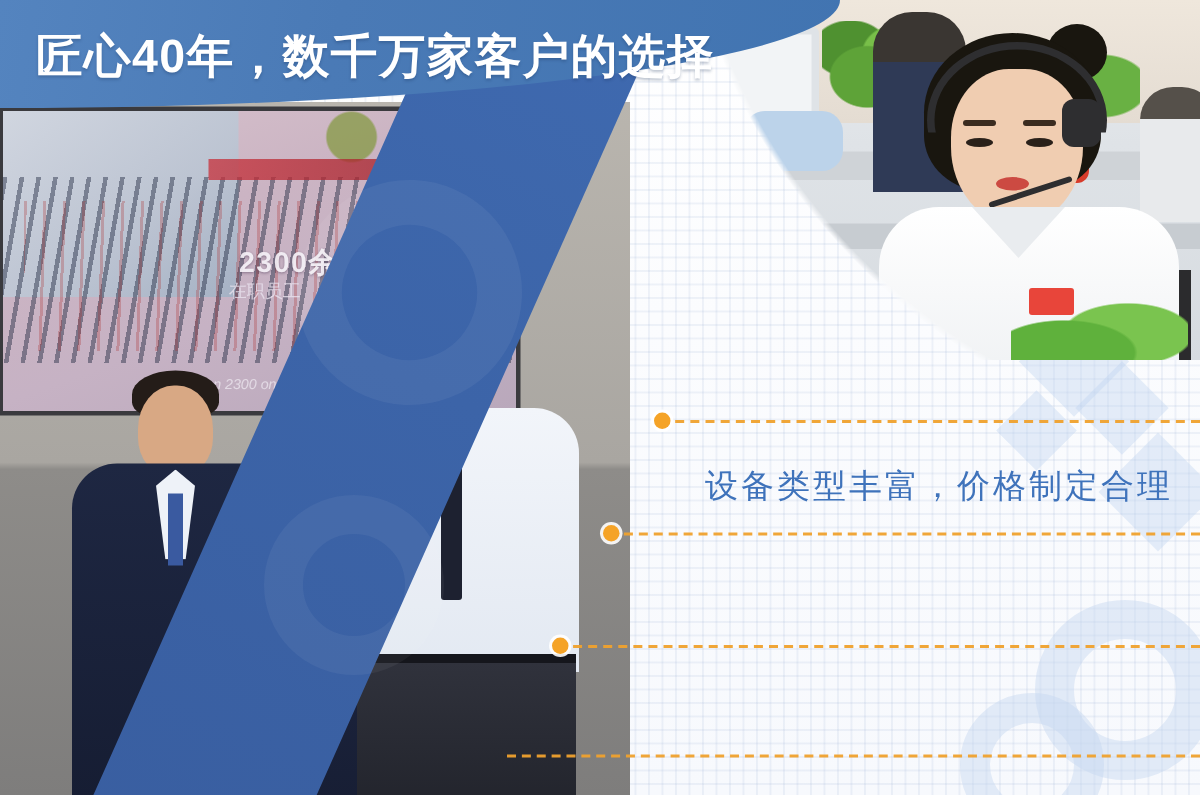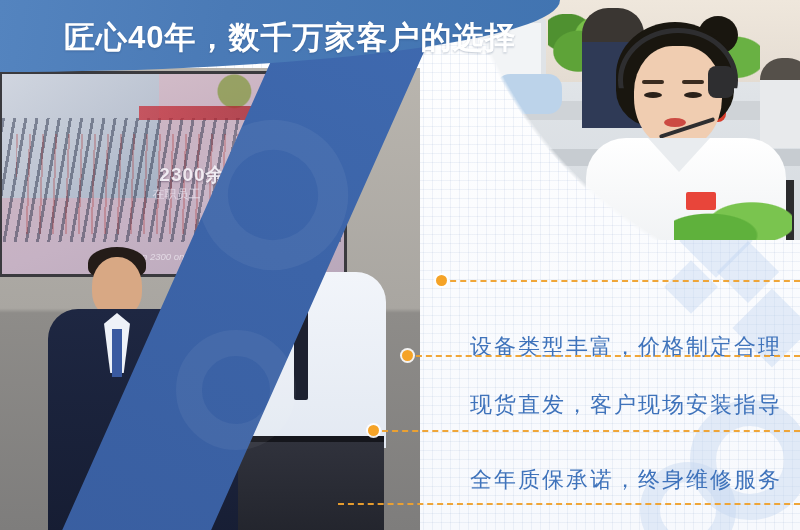--- a/index.html
+++ b/index.html
@@ -269,21 +269,20 @@
     background: linear-gradient(100deg,#5484bf 0%, #4a7ab6 40%, #4174b1 100%);
     border-bottom-right-radius: 100% 100%;
   }
   .header-title {
     position:absolute; left:24px; top:17px;
     color:#ffffff;
     font-size:31px; font-weight:700;
     letter-spacing:1px;
     text-shadow:0 1px 2px rgba(20,45,85,.28);
     white-space:nowrap;
-    margin-left:40px;
   }
 
   
   .features { position:absolute; left:330px; top:200px; width:470px; height:320px; }
   .feature-row { position:absolute; left:0; width:470px; height:56px; }
   .feature-text {
     position:absolute; right:18px; top:10px;
     color:#3f73bb;
     font-size:22px;
     letter-spacing:2px;
@@ -399,31 +398,25 @@
 
   <div class="header">
     <div class="header-title">匠心40年，数千万家客户的选择</div>
   </div>
 
   <div class="features">
 
     <div class="divider" style="left:110px;top:80px;width:360px;"></div>
     <div class="dot" style="left:106px;top:75px;"></div>
 
-    <div class="feature-row" style="top:122px;font-family:Liberation Serif, serif;">
+    <div class="feature-row" style="top:99px;font-family:Liberation Serif, serif;">
       <div class="feature-text">设备类型丰富，价格制定合理</div>
     </div>
     <div class="divider" style="left:76px;top:155px;width:394px;"></div>
     <div class="dot" style="left:72px;top:150px;"></div>
 
-    <div class="feature-row" style="top:180px;">
-      <div class="feature-text">现货直发，客户现场安装指导</div>
-    </div>
     <div class="divider" style="left:42px;top:230px;width:428px;"></div>
     <div class="dot" style="left:38px;top:225px;"></div>
 
-    <div class="feature-row" style="top:255px;">
-      <div class="feature-text">全年质保承诺，终身维修服务</div>
-    </div>
     <div class="divider" style="left:8px;top:303px;width:462px;"></div>
   </div>
 
 </div>
 
 </body></html>

